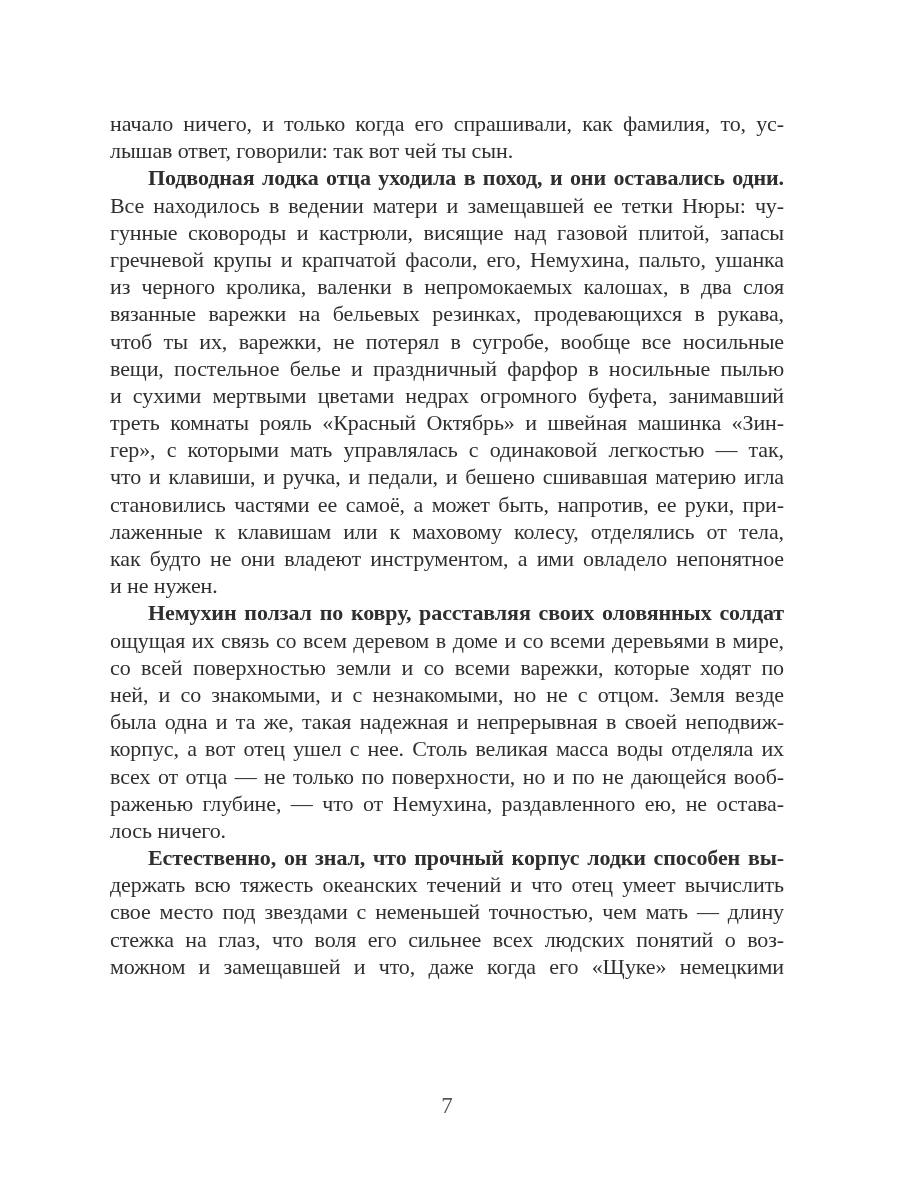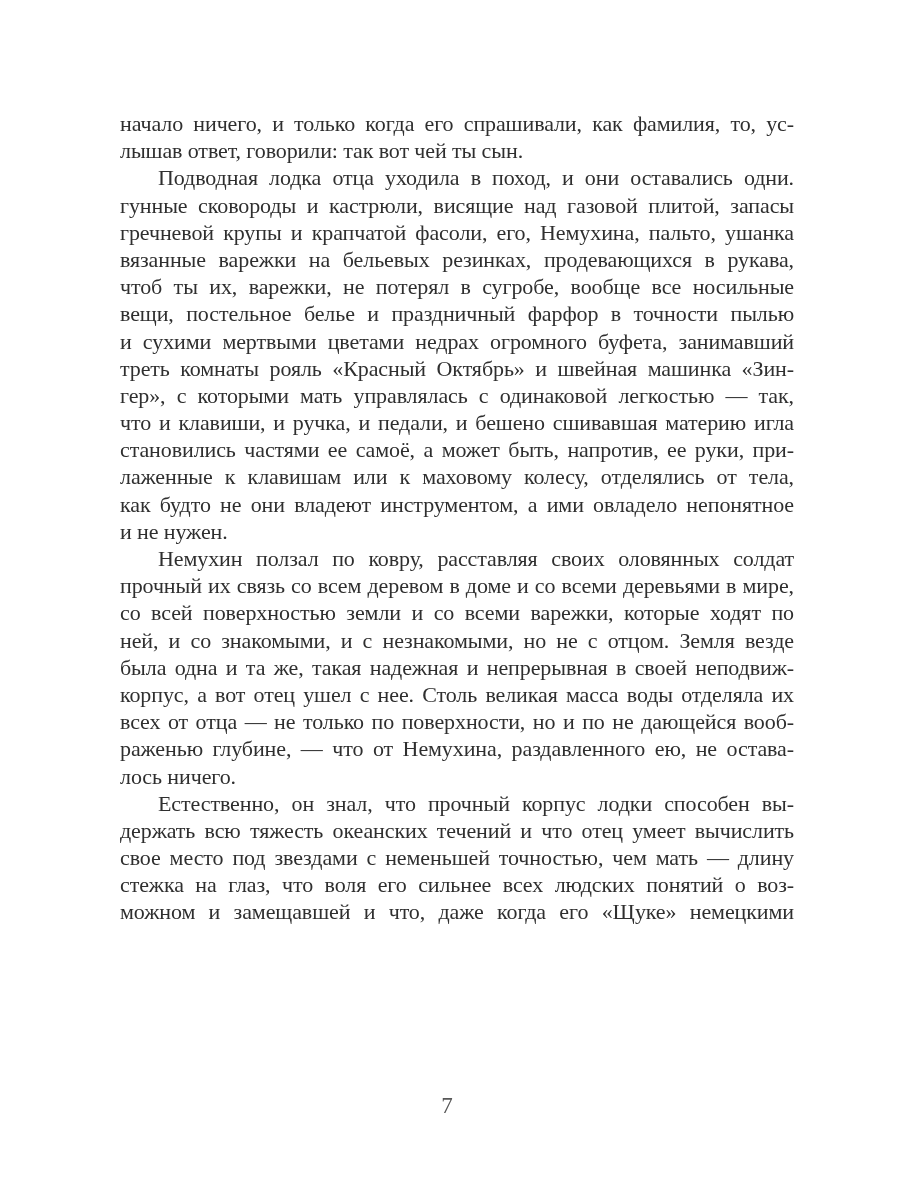--- a/index.html
+++ b/index.html
@@ -17,75 +17,78 @@
     position: relative;
     font-family: "Liberation Serif", "DejaVu Serif", serif;
   }
   .page {
     position: absolute;
     inset: 0;
     background: var(--background);
   }
   .text-block {
     position: absolute;
-    left: 120px;
+    left: 110px;
     top: 110px;
     width: 674px;
   }
   .line {
     font-size: 22px;
     line-height: 27.2px;
     height: 27.2px;
     color: var(--text);
     letter-spacing: -0.1px;
     text-align: justify;
     text-align-last: justify;
     overflow: hidden;
     white-space: nowrap;
   }
   .line.para-end {
     text-align-last: left;
   }
   .line.indent {
     padding-left: 38px;
+    font-weight: bold;
   }
   .page-number {
     position: absolute;
     left: 110px;
     top: 1092px;
     width: 674px;
     text-align: center;
     font-size: 23px;
     line-height: 27px;
     color: var(--page-number);
   }
 </style>
 </head>
 <body>
 
 <div class="page">
   <div class="text-block">
       <div class="line">начало ничего, и только когда его спрашивали, как фамилия, то, ус-</div>
       <div class="line para-end">лышав ответ, говорили: так вот чей ты сын.</div>
       <div class="line indent">Подводная лодка отца уходила в поход, и они оставались одни.</div>
+      <div class="line">Все находилось в ведении матери и замещавшей ее тетки Нюры: чу-</div>
       <div class="line">гунные сковороды и кастрюли, висящие над газовой плитой, запасы</div>
       <div class="line">гречневой крупы и крапчатой фасоли, его, Немухина, пальто, ушанка</div>
+      <div class="line">из черного кролика, валенки в непромокаемых калошах, в два слоя</div>
       <div class="line">вязанные варежки на бельевых резинках, продевающихся в рукава,</div>
       <div class="line">чтоб ты их, варежки, не потерял в сугробе, вообще все носильные</div>
-      <div class="line">вещи, постельное белье и праздничный фарфор в точности пылью</div>
+      <div class="line">вещи, постельное белье и праздничный фарфор в носильные пылью</div>
       <div class="line">и сухими мертвыми цветами недрах огромного буфета, занимавший</div>
       <div class="line">треть комнаты рояль «Красный Октябрь» и швейная машинка «Зин-</div>
       <div class="line">гер», с которыми мать управлялась с одинаковой легкостью — так,</div>
       <div class="line">что и клавиши, и ручка, и педали, и бешено сшивавшая материю игла</div>
       <div class="line">становились частями ее самоё, а может быть, напротив, ее руки, при-</div>
       <div class="line">лаженные к клавишам или к маховому колесу, отделялись от тела,</div>
       <div class="line">как будто не они владеют инструментом, а ими овладело непонятное</div>
       <div class="line para-end">и не нужен.</div>
       <div class="line indent">Немухин ползал по ковру, расставляя своих оловянных солдат</div>
-      <div class="line">прочный их связь со всем деревом в доме и со всеми деревьями в мире,</div>
+      <div class="line">ощущая их связь со всем деревом в доме и со всеми деревьями в мире,</div>
       <div class="line">со всей поверхностью земли и со всеми варежки, которые ходят по</div>
       <div class="line">ней, и со знакомыми, и с незнакомыми, но не с отцом. Земля везде</div>
       <div class="line">была одна и та же, такая надежная и непрерывная в своей неподвиж-</div>
       <div class="line">корпус, а вот отец ушел с нее. Столь великая масса воды отделяла их</div>
       <div class="line">всех от отца — не только по поверхности, но и по не дающейся вооб-</div>
       <div class="line">раженью глубине, — что от Немухина, раздавленного ею, не остава-</div>
       <div class="line para-end">лось ничего.</div>
       <div class="line indent">Естественно, он знал, что прочный корпус лодки способен вы-</div>
       <div class="line">держать всю тяжесть океанских течений и что отец умеет вычислить</div>
       <div class="line">свое место под звездами с неменьшей точностью, чем мать — длину</div>

